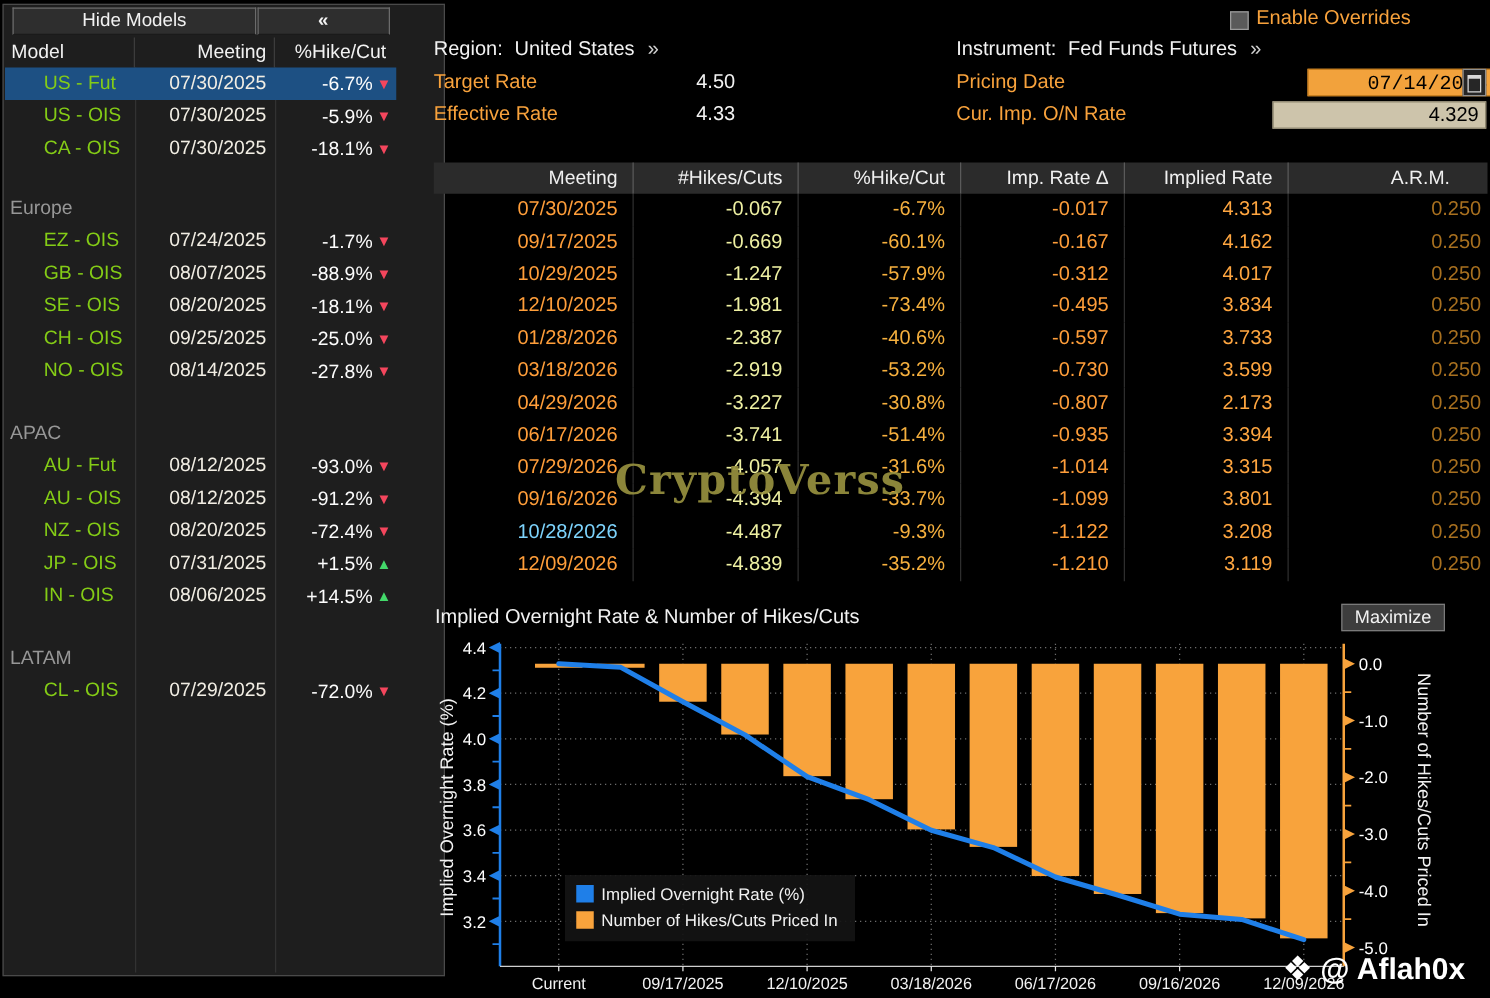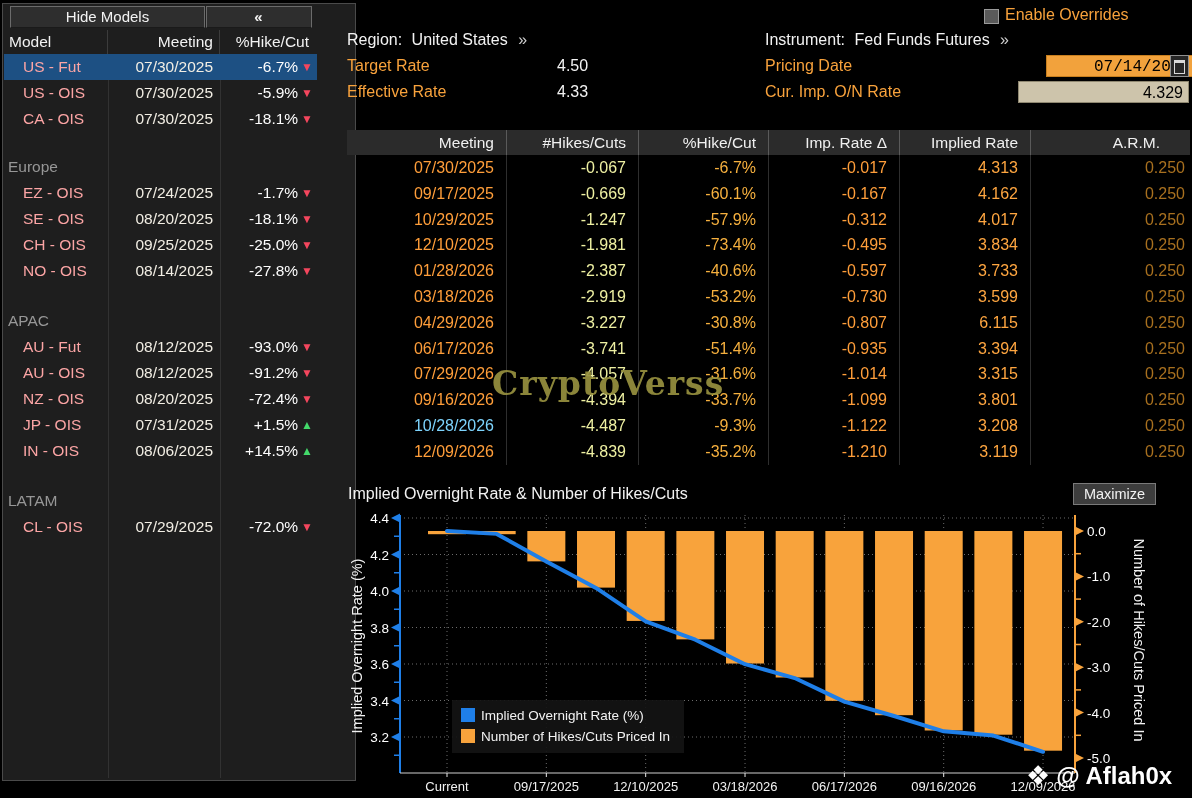--- a/index.html
+++ b/index.html
@@ -19,21 +19,21 @@
   #side-header{position:absolute;left:1px;top:26px;width:313px;height:24px;
                font-size:15.5px;color:#f2f2f2;line-height:24px;}
   #side-header .c{border-right:1px solid #3c3c3c;}
   #side-header .c:last-child{border-right:none;}
   .hl{padding-left:5px;text-align:left;}
   .hr{padding-right:6px;text-align:right;}
   #side-body{position:absolute;left:1px;top:50px;width:313px;}
   .vline{position:absolute;top:50px;bottom:2px;width:1px;background:#323232;}
   .section-label{height:26px;line-height:26px;color:#979797;font-size:15.5px;padding-left:4px;}
   .side-row{height:26px;line-height:26px;font-size:15.5px;color:#fff;cursor:pointer;}
-  .side-row .model{padding-left:19px;color:#fca5a5;}
+  .side-row .model{padding-left:31px;color:#84cc16;}
   .side-row .meet{text-align:right;padding-right:7px;color:#f2eee4;}
   .side-row .val{text-align:right;padding-right:2px;color:#fdfdfd;}
   .tri{font-size:12px;margin-left:3px;vertical-align:1px;}
   .tri.down{color:#f4465d;}
   .tri.up{color:#43d96a;}
   .side-row.sel{background:#1d5083;}
 
   
   .wlabel{color:#f2f2f2;font-size:16px;}
   .alabel{color:#f8a23c;font-size:16px;}
@@ -104,20 +104,25 @@
         <div class="meet">07/30/2025</div>
         <div class="val">-18.1%<span class="tri down">▼</span></div>
       </div>
       <div class="section-label" style="margin-top: 22px;">Europe</div>
       <div class="side-row side-grid">
         <div class="model">EZ - OIS</div>
         <div class="meet">07/24/2025</div>
         <div class="val">-1.7%<span class="tri down">▼</span></div>
       </div>
       <div class="side-row side-grid">
+        <div class="model">GB - OIS</div>
+        <div class="meet">08/07/2025</div>
+        <div class="val">-88.9%<span class="tri down">▼</span></div>
+      </div>
+      <div class="side-row side-grid">
         <div class="model">SE - OIS</div>
         <div class="meet">08/20/2025</div>
         <div class="val">-18.1%<span class="tri down">▼</span></div>
       </div>
       <div class="side-row side-grid">
         <div class="model">CH - OIS</div>
         <div class="meet">09/25/2025</div>
         <div class="val">-25.0%<span class="tri down">▼</span></div>
       </div>
       <div class="side-row side-grid">
@@ -242,21 +247,21 @@
         <div class="c" style="color: rgb(246, 176, 62);">-53.2%</div>
         <div class="c" style="color: rgb(255, 158, 58);">-0.730</div>
         <div class="c" style="color: rgb(255, 166, 64);">3.599</div>
         <div class="c" style="color: rgb(168, 112, 31);">0.250</div>
       </div>
       <div class="trow">
         <div class="c" style="color: rgb(255, 158, 58);">04/29/2026</div>
         <div class="c" style="color: rgb(238, 240, 162);">-3.227</div>
         <div class="c" style="color: rgb(246, 176, 62);">-30.8%</div>
         <div class="c" style="color: rgb(255, 158, 58);">-0.807</div>
-        <div class="c" style="color: rgb(255, 166, 64);">6.115</div>
+        <div class="c" style="color: rgb(255, 166, 64);">2.173</div>
         <div class="c" style="color: rgb(168, 112, 31);">0.250</div>
       </div>
       <div class="trow">
         <div class="c" style="color: rgb(255, 158, 58);">06/17/2026</div>
         <div class="c" style="color: rgb(238, 240, 162);">-3.741</div>
         <div class="c" style="color: rgb(246, 176, 62);">-51.4%</div>
         <div class="c" style="color: rgb(255, 158, 58);">-0.935</div>
         <div class="c" style="color: rgb(255, 166, 64);">3.394</div>
         <div class="c" style="color: rgb(168, 112, 31);">0.250</div>
       </div>

